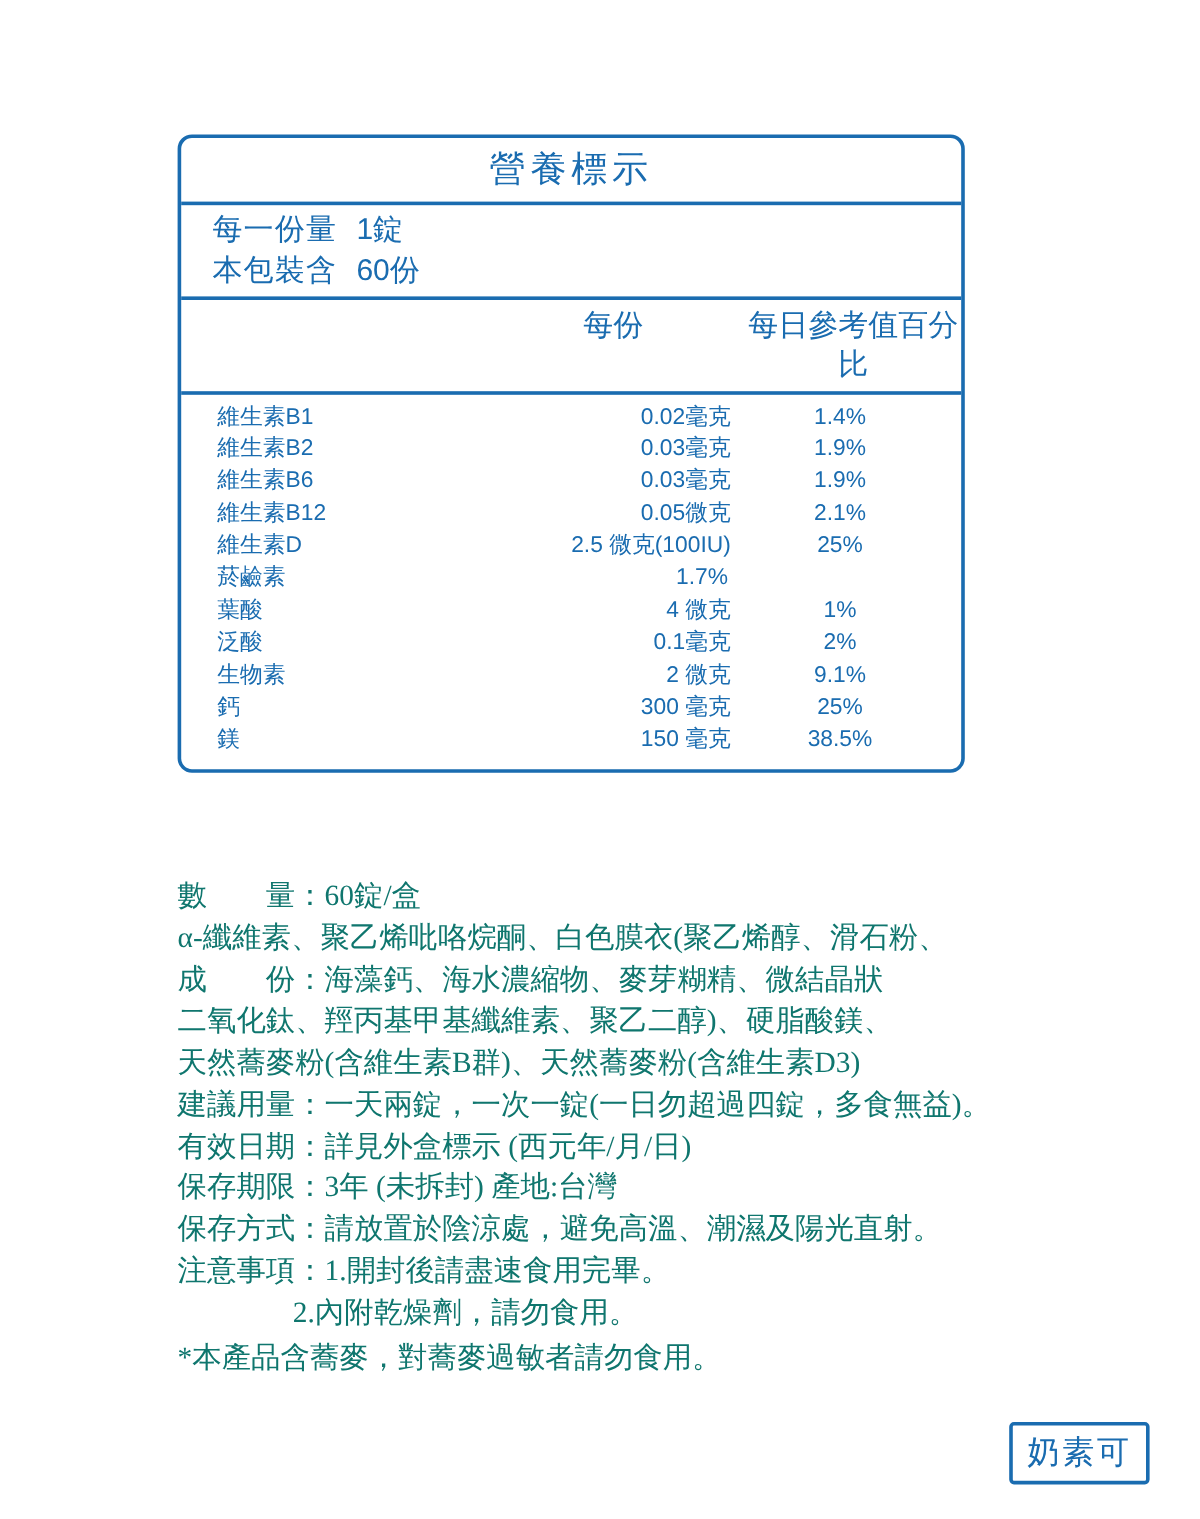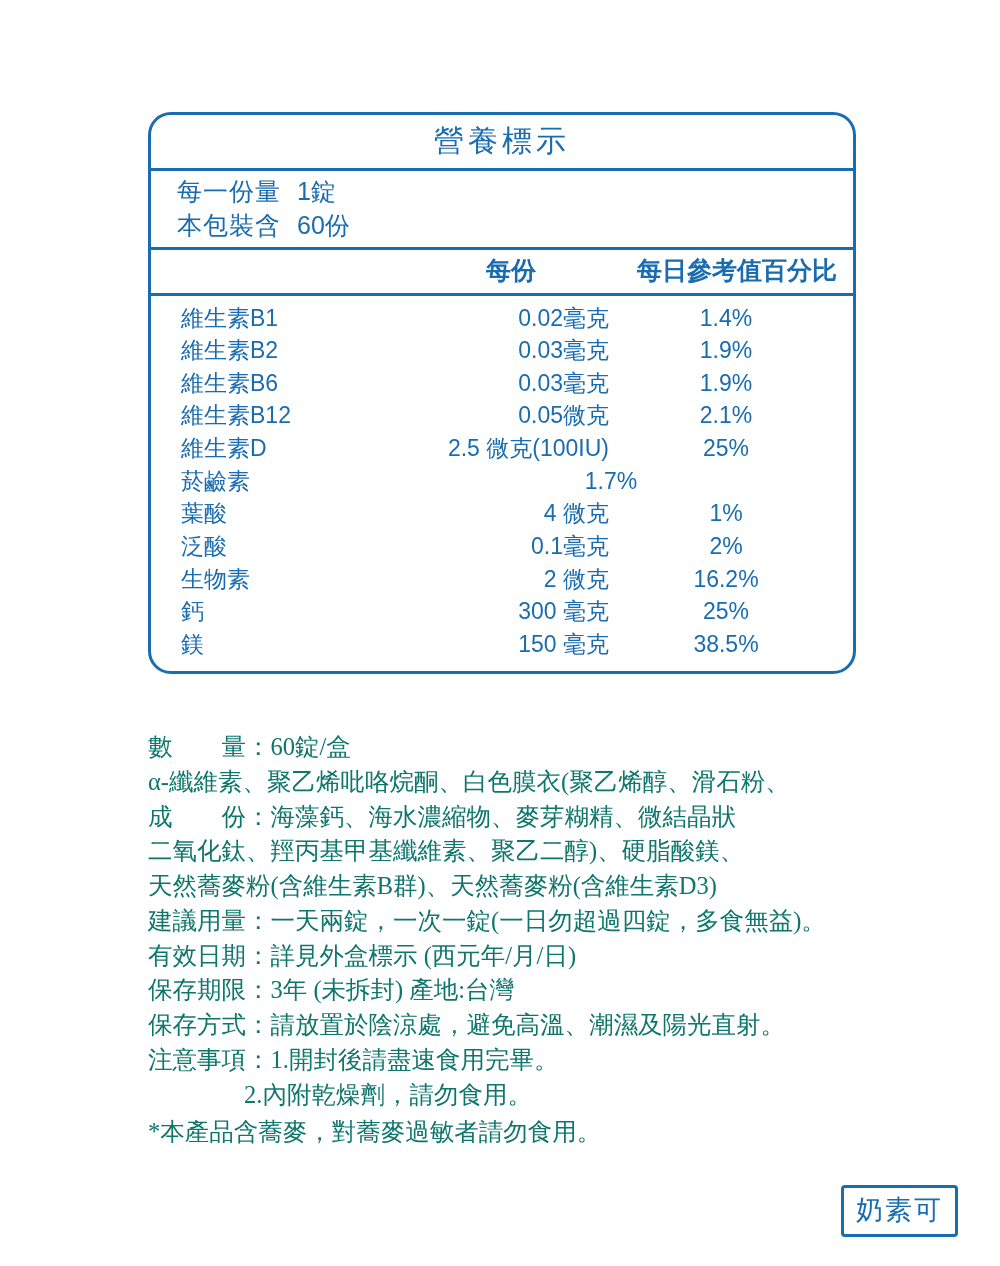--- a/index.html
+++ b/index.html
@@ -14,23 +14,23 @@
     color: #1a5ea8;
     position: relative;
     overflow: hidden;
   }
 
   
   #nutrition-panel {
     position: absolute;
     left: 148px;
     top: 112px;
-    width: 708px;
+    width: 656px;
     border: 3px solid #1a6cb0;
-    border-radius: 23px;
+    border-radius: 12px;
     box-sizing: border-box;
     padding: 0;
   }
 
   .panel-title {
     text-align: center;
     font-size: 30px;
     letter-spacing: 4px;
     color: #1a6cb0;
     padding: 6px 0 6px 0;
@@ -50,33 +50,32 @@
     color: #1a6cb0;
   }
   .serving-line span.label { letter-spacing: 1px; margin-top: 44px; }
   .serving-line span.val { margin-left: 16px; }
 
   .col-head {
     display: flex;
     padding: 4px 0 6px 0;
     font-size: 25px;
     color: #1a6cb0;
-    font-weight: bold;
   }
   .col-head .c1 { width: 250px; }
   .col-head .c2 { width: 220px; text-align: center; }
   .col-head .c3 { flex: 1; text-align: center; }
 
   .nutrient-rows {
     padding: 6px 0 10px 0;
   }
   .nrow {
     display: flex;
     align-items: baseline;
-    font-size: 23px;
+    font-size: 19px;
     line-height: 1.42;
     color: #1a6cb0;
   }
   .nrow .c1 { width: 250px; padding-left: 30px; box-sizing: border-box; }
   .nrow .c2 { width: 230px; text-align: right; padding-right: 22px; box-sizing: border-box; }
   .nrow .c3 { flex: 1; text-align: center; padding-right: 32px; box-sizing: border-box; }
 
   
   #info-block {
     position: absolute;
@@ -169,21 +168,21 @@
       <div class="c3">1%</div>
     </div>
     <div class="nrow">
       <div class="c1">泛酸</div>
       <div class="c2">0.1毫克</div>
       <div class="c3">2%</div>
     </div>
     <div class="nrow">
       <div class="c1">生物素</div>
       <div class="c2">2 微克</div>
-      <div class="c3">16.2%</div>
+      <div class="c3">9.1%</div>
     </div>
     <div class="nrow">
       <div class="c1">鈣</div>
       <div class="c2">300 毫克</div>
       <div class="c3">25%</div>
     </div>
     <div class="nrow">
       <div class="c1">鎂</div>
       <div class="c2">150 毫克</div>
       <div class="c3">38.5%</div>

